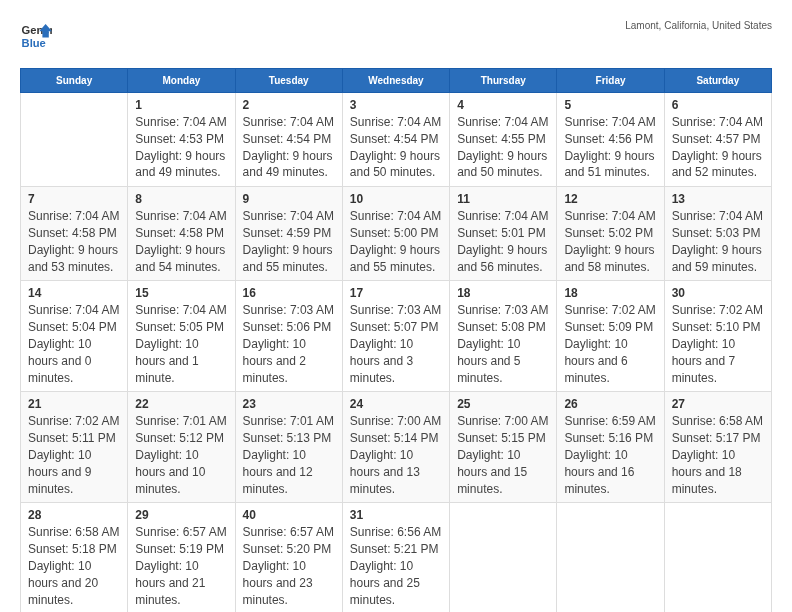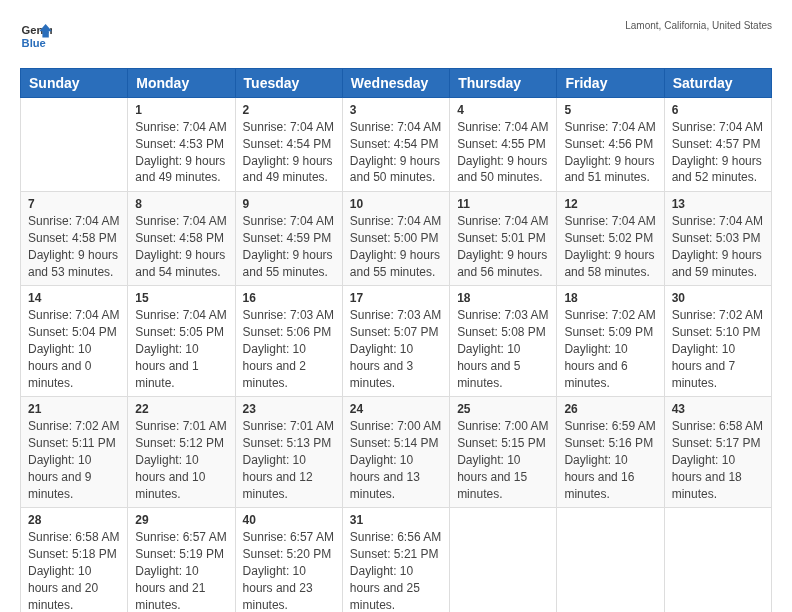--- a/index.html
+++ b/index.html
@@ -38,23 +38,23 @@
       color: #555;
     }
     .calendar-table {
       width: 100%;
       border-collapse: collapse;
       border: 1px solid #ccc;
     }
     .calendar-table th {
       background-color: #2a6ebb;
       color: #fff;
-      text-align: left;
+      text-align: center;
       padding: 6px 8px;
-      font-size: 14px;
+      font-size: 10px;
       font-weight: bold;
       border: 1px solid #1a5dab;
     }
     .calendar-table td {
       vertical-align: top;
       padding: 5px 7px;
       border: 1px solid #ddd;
       width: calc(100% / 7);
       min-height: 80px;
       background: #fff;
@@ -215,21 +215,21 @@
         </td>
         <td>
           <span class="day-number">25</span>
           <div class="day-info">Sunrise: 7:00 AM<br>Sunset: 5:15 PM<br>Daylight: 10 hours and 15 minutes.</div>
         </td>
         <td>
           <span class="day-number">26</span>
           <div class="day-info">Sunrise: 6:59 AM<br>Sunset: 5:16 PM<br>Daylight: 10 hours and 16 minutes.</div>
         </td>
         <td>
-          <span class="day-number">43</span>
+          <span class="day-number">27</span>
           <div class="day-info">Sunrise: 6:58 AM<br>Sunset: 5:17 PM<br>Daylight: 10 hours and 18 minutes.</div>
         </td>
       </tr>
       <tr>
         <td>
           <span class="day-number">28</span>
           <div class="day-info">Sunrise: 6:58 AM<br>Sunset: 5:18 PM<br>Daylight: 10 hours and 20 minutes.</div>
         </td>
         <td>
           <span class="day-number">29</span>

